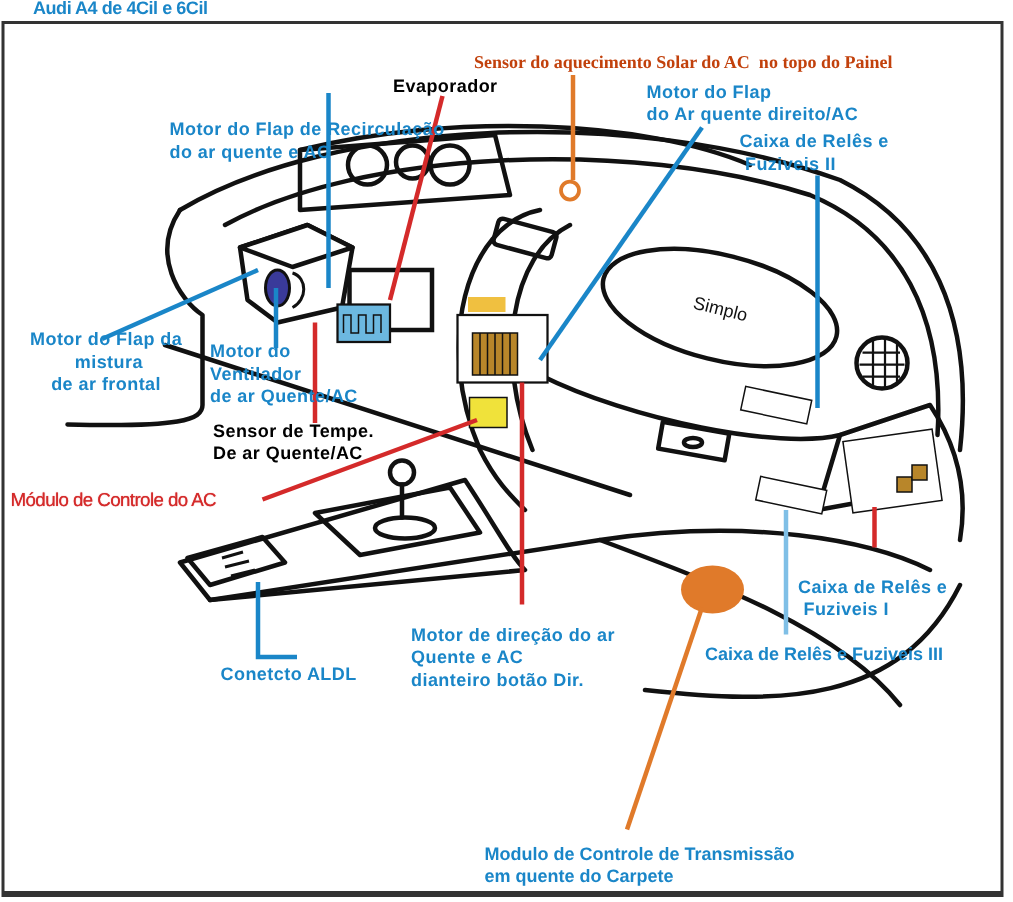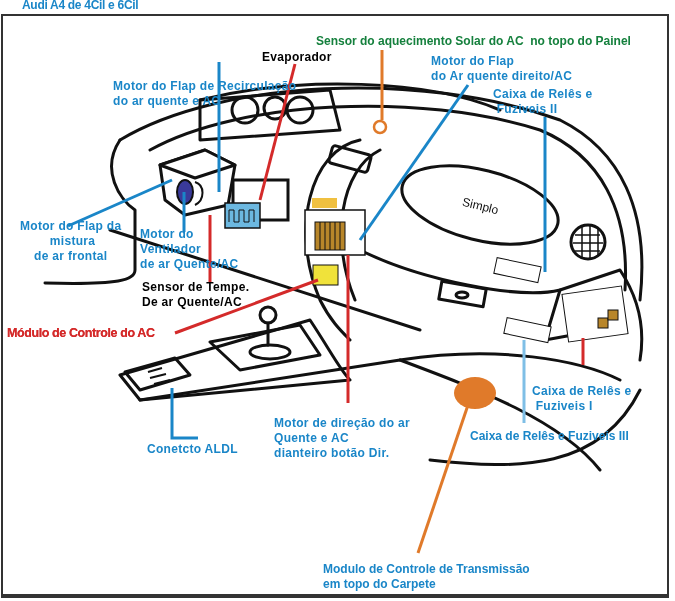--- a/index.html
+++ b/index.html
@@ -7,22 +7,22 @@
          font-family: "Liberation Sans", sans-serif; }
   .title { position: absolute; left: 22px; top: -2px; font-size: 12px; font-weight: bold;
            color: #1a86c8; letter-spacing: -0.3px; }
   .frame { position: absolute; left: 1px; top: 14px; width: 668px; height: 584px;
            border: 2px solid #333; border-bottom-width: 4px; box-sizing: border-box; }
   svg.drawing { position: absolute; left: 0; top: 0; }
   .lbl { position: absolute; font-size: 12px; font-weight: bold; line-height: 15px;
          white-space: pre; letter-spacing: 0.3px; }
   .blue { color: #1a86c8; }
   .red  { color: #000000; }
-  .black { color: #15803d; }
-  .ac-module { color: #d42a2a; font-size: 12.5px; font-weight: bold; letter-spacing: -0.4px;
+  .black { color: #c2410c; font-family: Liberation Serif, serif; }
+  .ac-module { color: #d42a2a; font-size: 12.5px; font-weight: normal; letter-spacing: -0.4px;
                text-shadow: 0 0 0.6px #d42a2a; }
   .simplo { position: absolute; left: 462px; top: 199px; font-size: 12px; color: #111;
             transform: rotate(14deg); font-weight: normal; }
 </style>
 </head>
 <body>
 
 <div class="title">Audi A4  de 4Cil e 6Cil</div>
 <div class="frame"></div>
 
@@ -140,13 +140,13 @@
 De ar Quente/AC</div>
 <div class="lbl ac-module" style="left:7px; top:326px;">Módulo de Controle do AC</div>
 <div class="lbl blue" style="left:147px; top:442px;text-align:right;">Conetcto ALDL</div>
 <div class="lbl blue" style="left:274px; top:416px;">Motor de direção do ar
 Quente e AC
 dianteiro botão Dir.</div>
 <div class="lbl blue" style="left:532px; top:384px;">Caixa de Relês e
  Fuziveis I</div>
 <div class="lbl blue" style="left:470px; top:429px; letter-spacing:0;">Caixa de Relês e Fuziveis III</div>
 <div class="lbl blue" style="left:323px; top:562px; letter-spacing:0;">Modulo de Controle de Transmissão
-em topo do Carpete</div>
+em quente do Carpete</div>
 
 </body></html>

